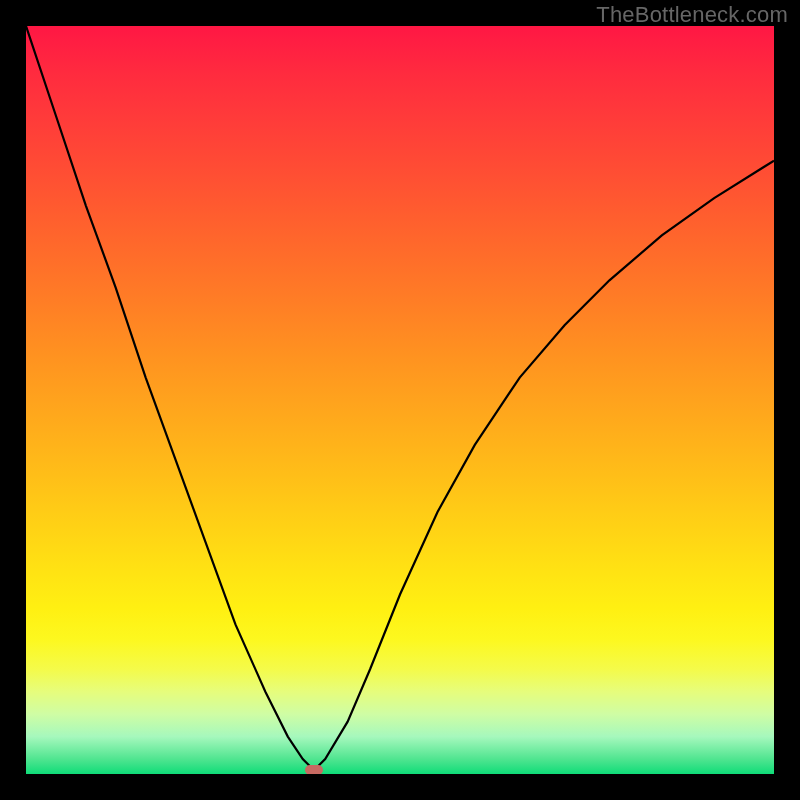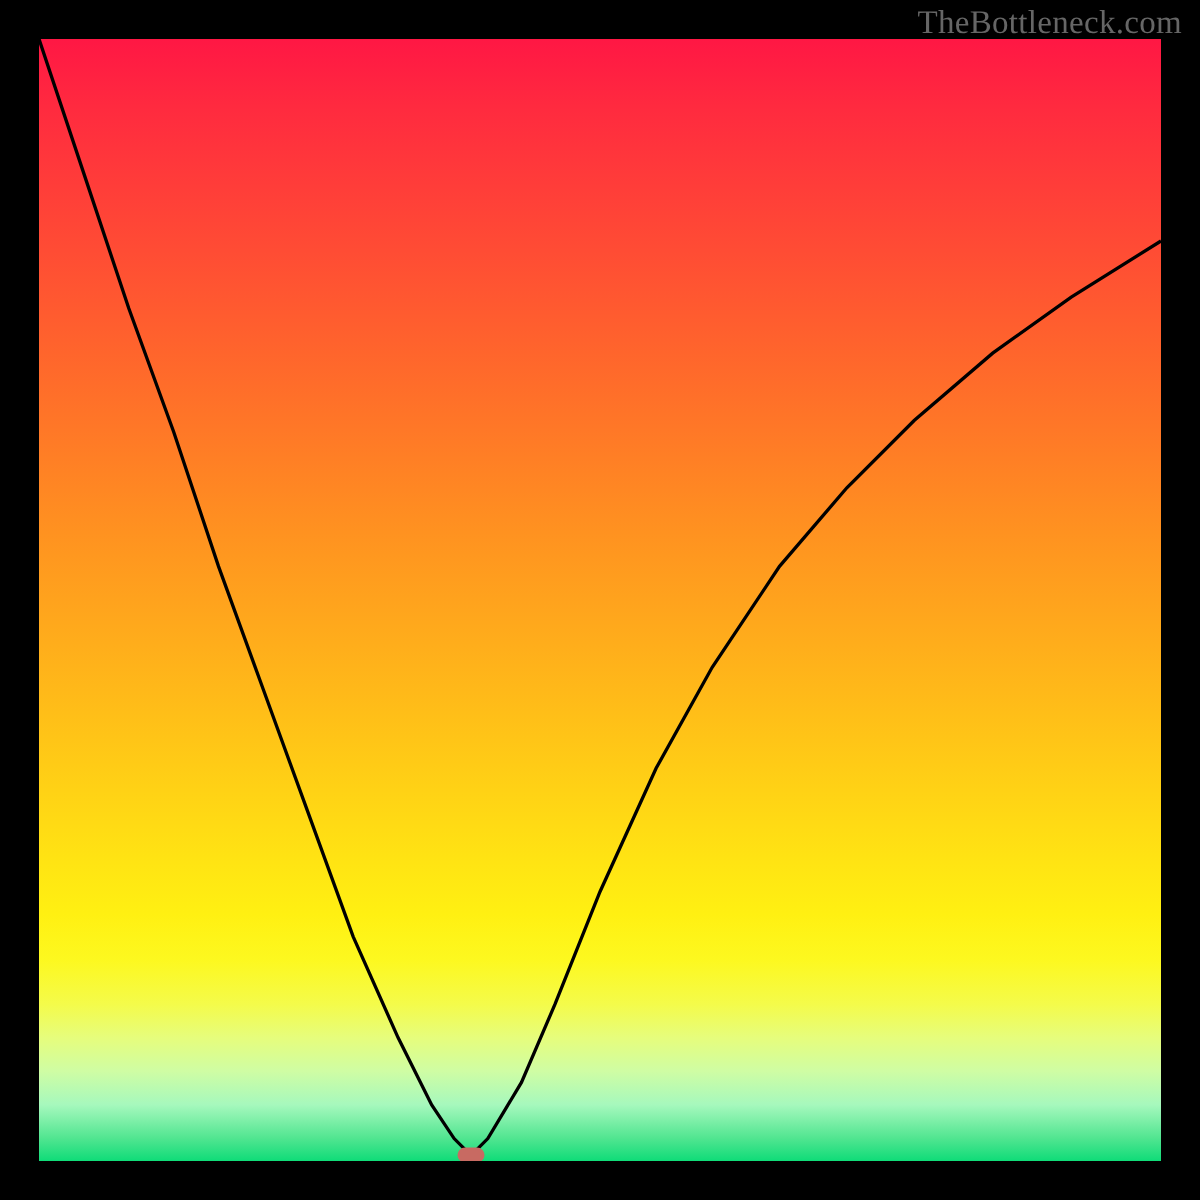--- a/index.html
+++ b/index.html
@@ -9,21 +9,20 @@
     height: 800px;
     overflow: hidden;
     background: #000;
     font-family: Arial, Helvetica, sans-serif;
   }
   .frame {
     position: relative;
     width: 800px;
     height: 800px;
     background: #000;
-    font-family: Liberation Serif, serif;
   }
   .watermark {
     position: absolute;
     top: 2px;
     right: 12px;
     color: #666;
     font-size: 22px;
     font-weight: 400;
     z-index: 30;
     letter-spacing: 0.2px;

